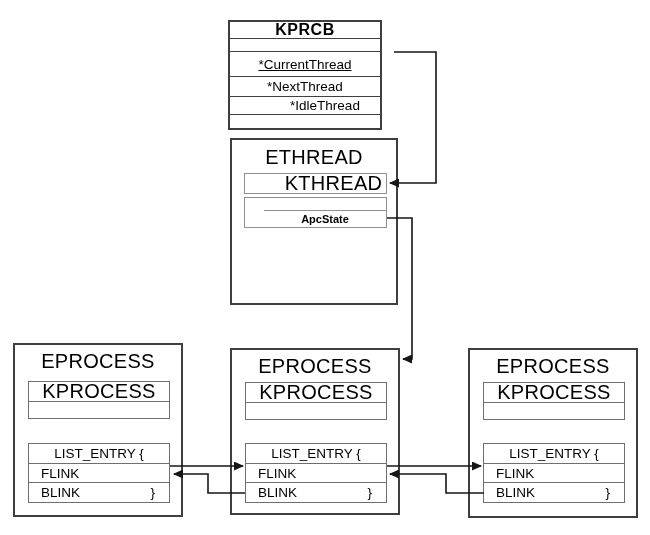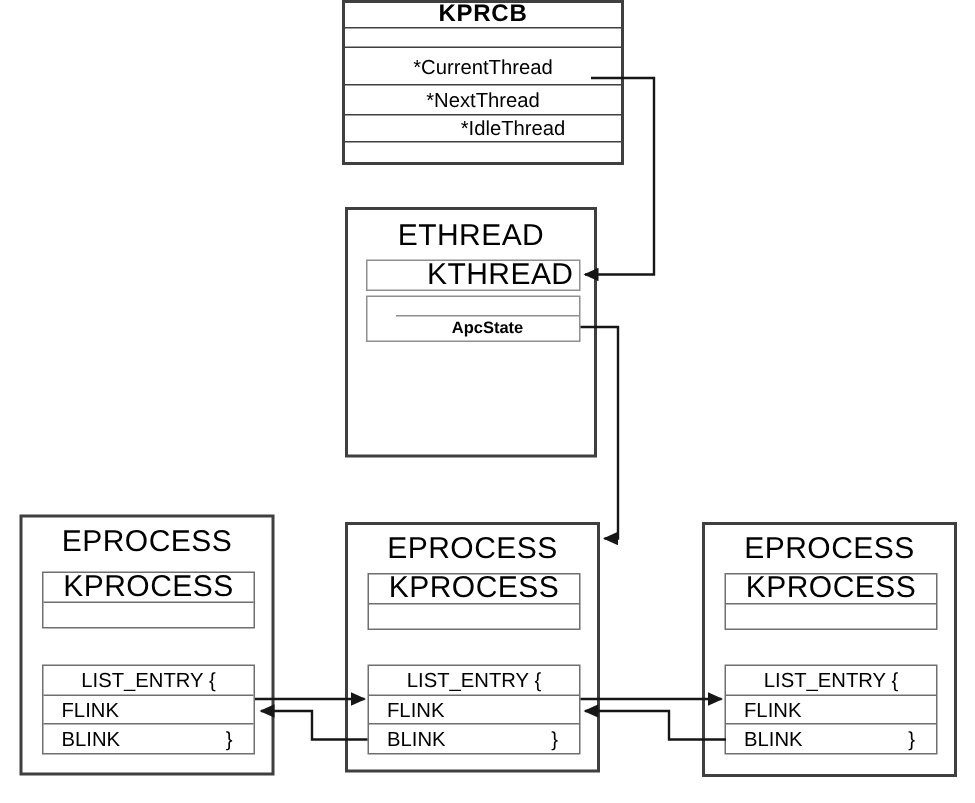--- a/index.html
+++ b/index.html
@@ -22,24 +22,24 @@
   .t11b { font-size:11px; font-weight:bold; }
   .titlebar { width:100%; text-align:center; }
   .arrows { position:absolute; left:0; top:0; pointer-events:none; }
   .arrows polyline { fill:none; stroke:#161616; stroke-width:1.6; }
 </style>
 </head>
 <body>
 
 <div class="canvas">
 
-  <div class="box outer" style="left:228px; top:0; width:188px; height:110px;">
+  <div class="box outer" style="left:228px; top:20px; width:154px; height:110px;">
     <div class="row center sepD t16b" style="height:17px;">KPRCB</div>
     <div class="row sepD" style="height:13px;"></div>
-    <div class="row center sepD t13" style="height:25px;">*CurrentThread</div>
+    <div class="row center sepD t13" style="height:25px;text-decoration:underline;">*CurrentThread</div>
     <div class="row center sepD t13" style="height:20px;">*NextThread</div>
     <div class="row center sepD t13" style="height:18px;padding-left:40px;">*IdleThread</div>
     <div class="row" style="height:13px;"></div>
   </div>
 
   <div class="box outer" style="left:230px; top:138px; width:168px; height:167px;">
     <div class="titlebar t15b" style="margin-top:6px;">ETHREAD</div>
     <div class="box innerL row center t15b" style="left:12px; top:33px; width:143px; height:21px;padding-left:36px;">KTHREAD</div>
     <div class="box innerL" style="left:12px; top:57px; width:143px; height:31px;padding-left:19px;">
       <div class="row sepL" style="height:13px;"></div>

